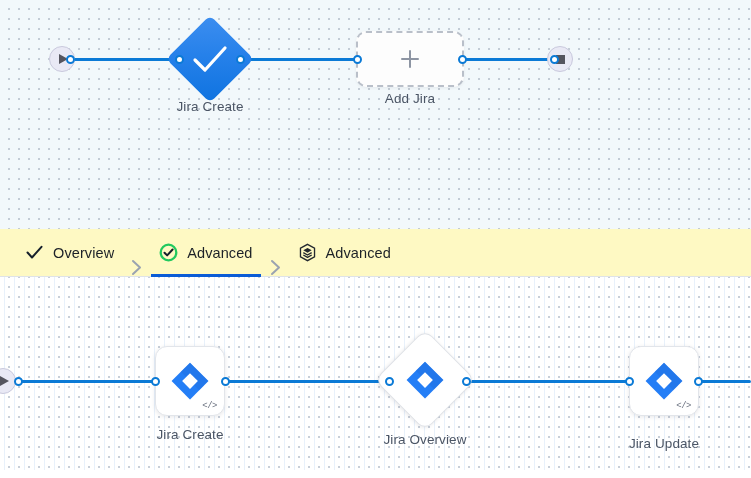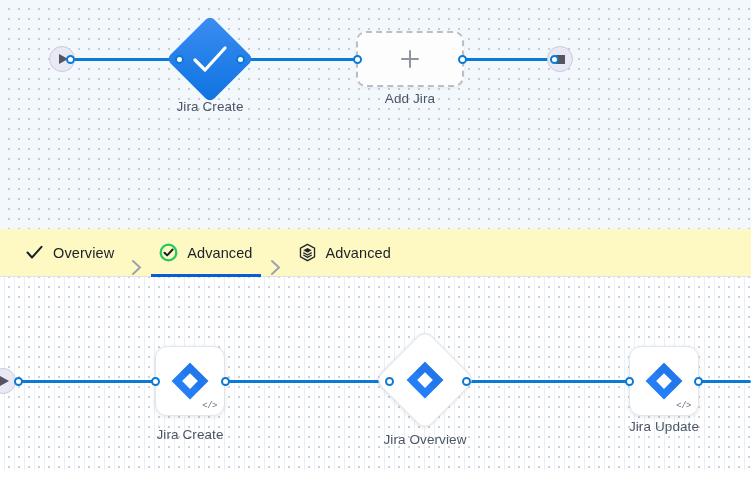--- a/index.html
+++ b/index.html
@@ -387,17 +387,17 @@
     <div class="node" style="left:0; top:0;">
       <div class="step-square" style="left:629px; top:69px;">
         <span class="code-badge">&lt;/&gt;</span>
       </div>
       <svg class="jira-logo" width="42" height="42" viewBox="0 0 64 64" style="left:643px; top:83px;">
         <path d="M32 4 L60 32 L32 60 L4 32 Z" fill="#2684ff"></path>
         <path d="M32 4 L60 32 L46 46 L18 18 Z" fill="#1f6ddb" opacity="0.55"></path>
         <path d="M32 60 L4 32 L18 18 L46 46 Z" fill="#1f6ddb" opacity="0.25"></path>
         <path d="M32 20 L44 32 L32 44 L20 32 Z" fill="#ffffff"></path>
       </svg>
-      <div class="node-label" style="left:604px; top:142px; width:120px;">Jira Update</div>
+      <div class="node-label" style="left:604px; top:159px; width:120px;">Jira Update</div>
     </div>
   </div>
 
 </div>
 
 </body></html>

